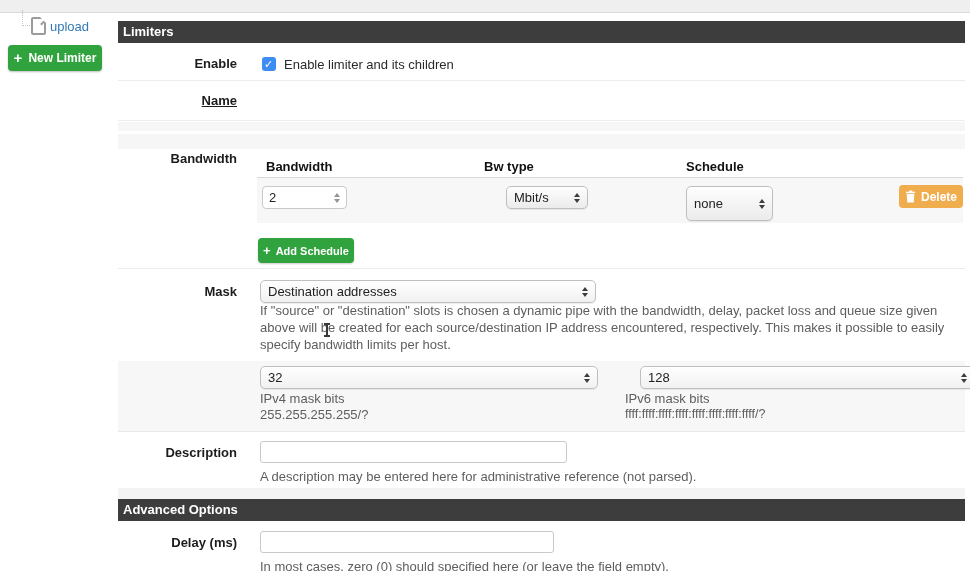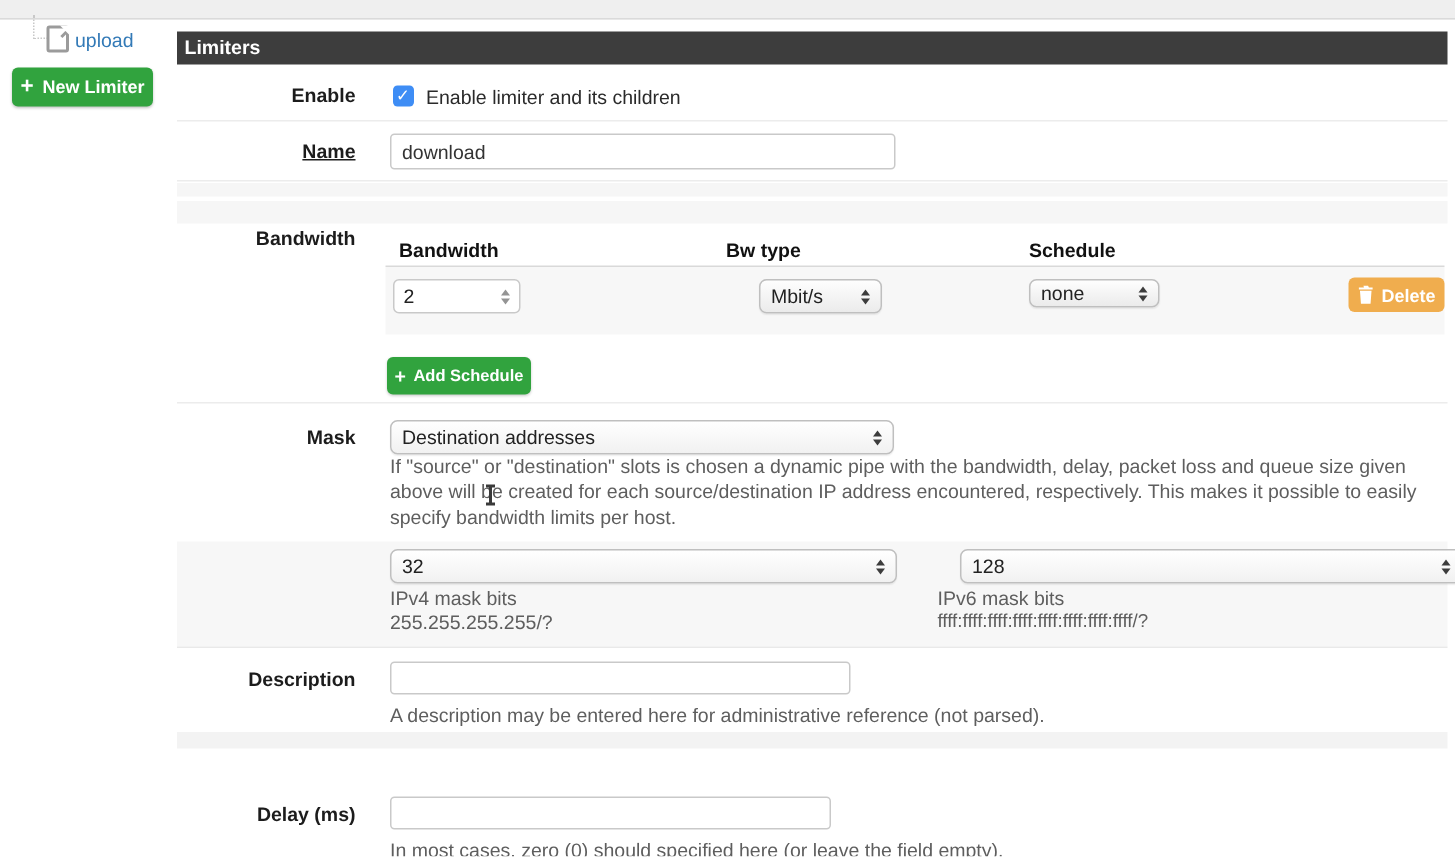--- a/index.html
+++ b/index.html
@@ -73,21 +73,21 @@
                  display:flex; align-items:center; padding:0 6px; color:#222; cursor:text;}
   .stepper {margin-left:auto; display:flex; flex-direction:column; gap:2px; align-items:center; cursor:pointer;}
   .chev-up {width:0; height:0; border-left:3.5px solid transparent; border-right:3.5px solid transparent; border-bottom:4px solid #949494;}
   .chev-down {width:0; height:0; border-left:3.5px solid transparent; border-right:3.5px solid transparent; border-top:4px solid #949494;}
 
   
   .mac-select {position:absolute; background:linear-gradient(#fefefe,#ebebeb); border:1px solid #bfbfbf; border-radius:5px;
                display:flex; align-items:center; padding:0 7px; box-sizing:border-box; color:#222;
                box-shadow:0 1px 1px rgba(0,0,0,.07); cursor:pointer;}
   #select-bwtype {left:506px; top:186px; width:82px; height:23px;}
-  #select-schedule {left:686px; top:186px; width:87px; height:19px;}
+  #select-schedule {left:686px; top:186px; width:87px; height:35px;}
   #select-mask {left:260px; top:280px; width:336px; height:23px; background:linear-gradient(#ffffff,#f1f1f1);}
   #select-ipv4 {left:260px; top:366px; width:338px; height:23px; background:linear-gradient(#ffffff,#f1f1f1);}
   #select-ipv6 {left:625px; top:366px; width:335px; height:23px; background:linear-gradient(#ffffff,#f1f1f1);margin-left:15px;}
   .sel-arrows {margin-left:auto; display:flex; flex-direction:column; gap:2px; align-items:center;}
   .tri-up {width:0; height:0; border-left:3.5px solid transparent; border-right:3.5px solid transparent; border-bottom:4.5px solid #3c3c3c;}
   .tri-down {width:0; height:0; border-left:3.5px solid transparent; border-right:3.5px solid transparent; border-top:4.5px solid #3c3c3c;}
 
   
   .delete-btn {position:absolute; left:899px; top:185px; width:64px; height:23px;
                background:var(--button-orange,#f0ad4e); border-radius:4px; color:#fff; font-weight:bold; font-size:12px;
@@ -141,21 +141,20 @@
 
   <div class="panel-hdr hdr-limiters">
     <span>Limiters</span>
   </div>
 
   <div class="row-label" id="lbl-enable">Enable</div>
   <div class="checkbox checked"></div>
   <div class="cb-label">Enable limiter and its children</div>
 
   <div class="row-label" id="lbl-name"><span class="u">Name</span></div>
-  <input class="text-input" id="input-name" type="text" value="download" style="">
 
   <div class="row-label" id="lbl-bandwidth">Bandwidth</div>
   <div class="col-hdr" id="colhdr-bw">Bandwidth</div>
   <div class="col-hdr" id="colhdr-type">Bw type</div>
   <div class="col-hdr" id="colhdr-sched">Schedule</div>
 
   <div class="number-input">
     <span>2</span>
     <span class="stepper">
       <span class="chev-up"></span>
@@ -218,17 +217,20 @@
   </div>
   <div class="help" id="ipv4-help1">IPv4 mask bits</div>
   <div class="help" id="ipv4-help2">255.255.255.255/?</div>
   <div class="help" id="ipv6-help1">IPv6 mask bits</div>
   <div class="help" id="ipv6-help2">ffff:ffff:ffff:ffff:ffff:ffff:ffff:ffff/?</div>
 
   <div class="row-label" id="lbl-desc">Description</div>
   <input class="text-input" id="input-desc" type="text" value="" style="">
   <div class="help" id="desc-help">A description may be entered here for administrative reference (not parsed).</div>
 
+  <div class="panel-hdr hdr-advanced">
+    <span>Advanced Options</span>
+  </div>
   <div class="row-label" id="lbl-delay">Delay (ms)</div>
   <input class="text-input" id="input-delay" type="text" value="" style="">
   <div class="help" id="delay-help">In most cases, zero (0) should specified here (or leave the field empty).</div>
 
 </div>
 
 </body></html>

